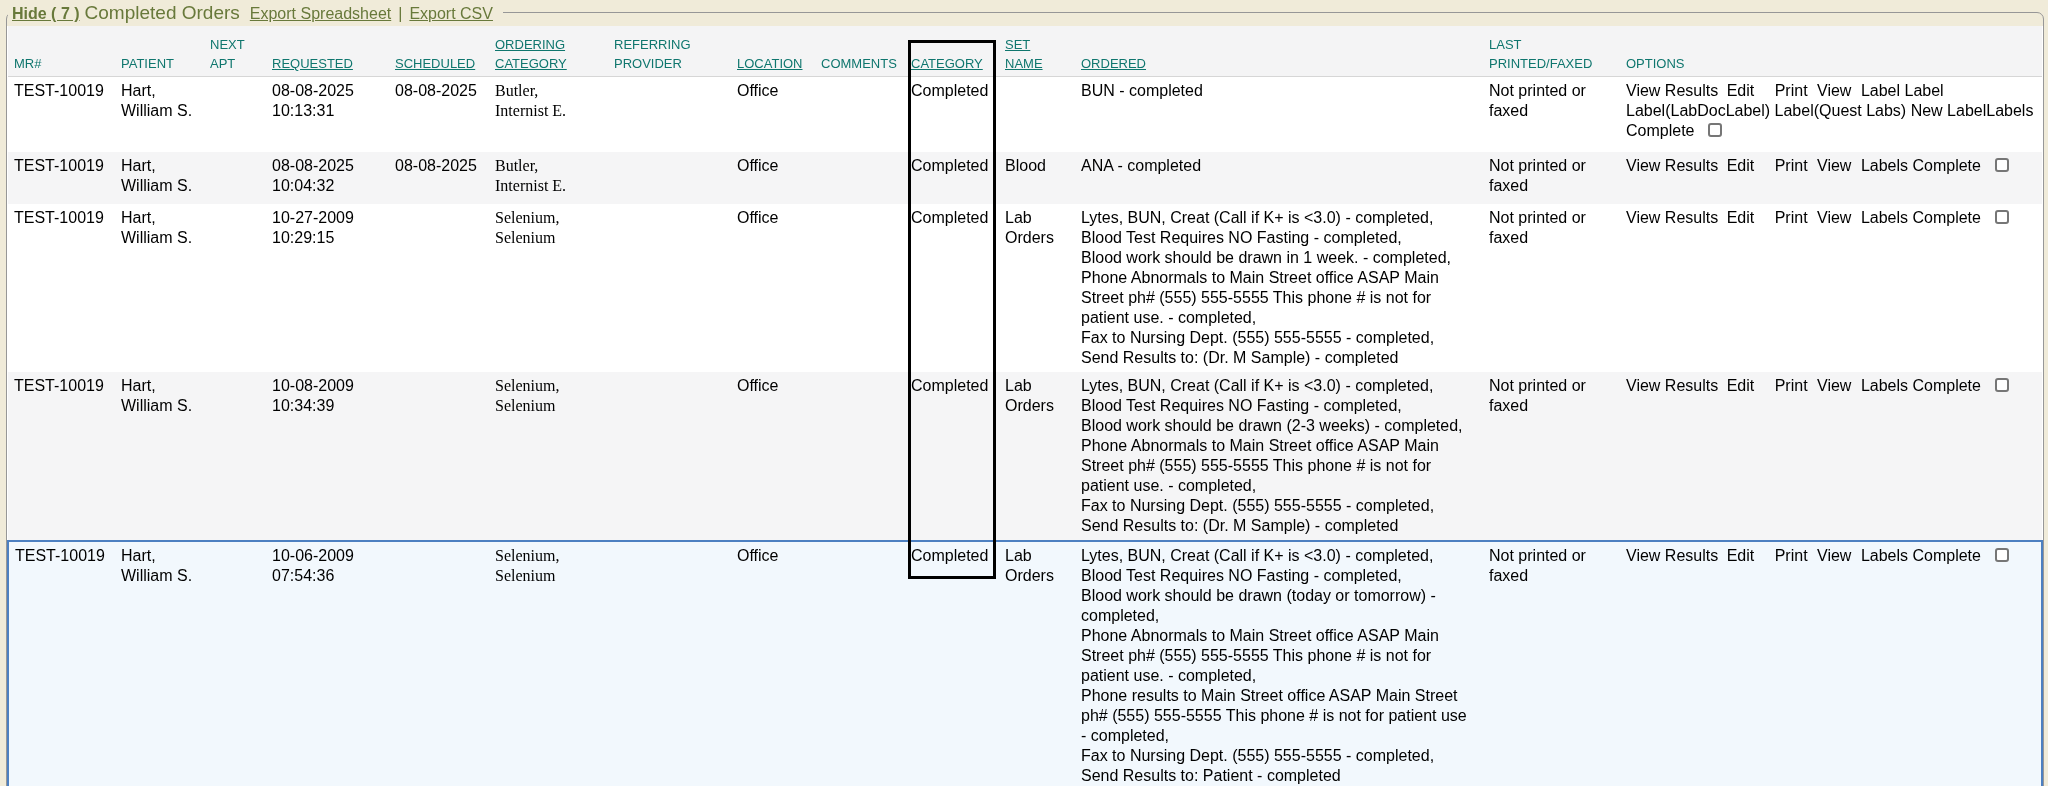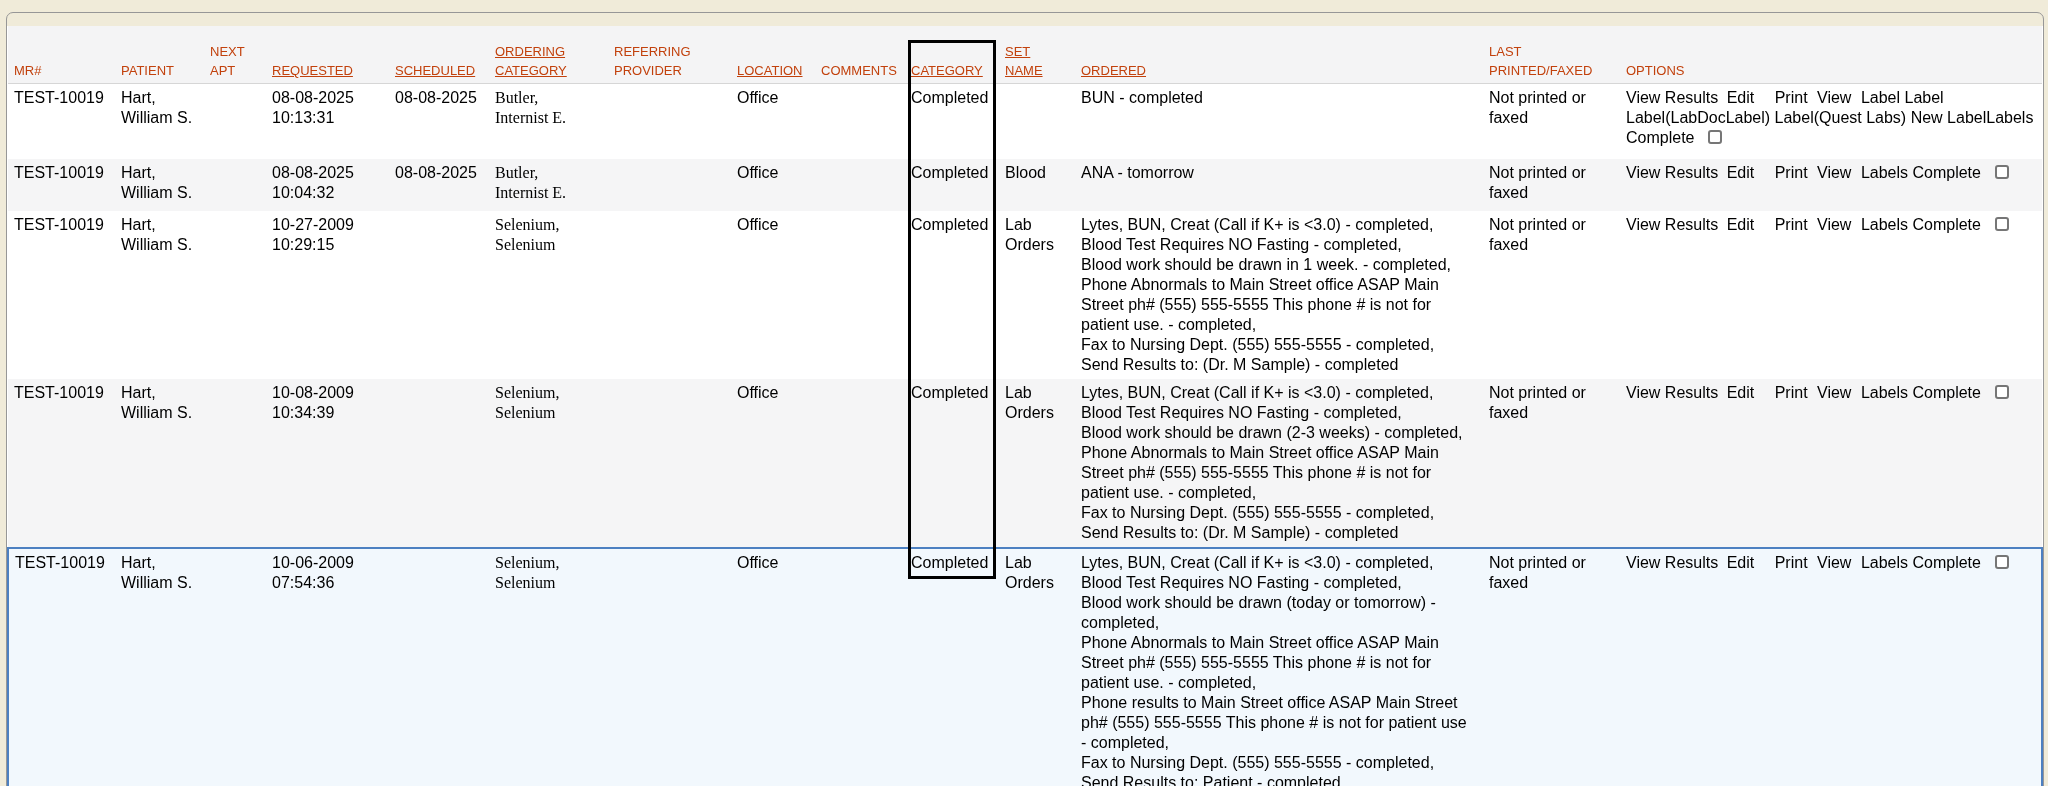--- a/index.html
+++ b/index.html
@@ -30,24 +30,24 @@
   .legend .hide-link { font-weight:bold; font-size:16px; margin-right:5px; }
   .legend .panel-title { color:#68793b; font-size:19px; margin-right:10px; text-decoration:none; }
   .legend .exp-link { font-size:16px; }
   .legend .sep { color:#68793b; font-size:16px; margin:0 7px; }
 
   table.orders {
     border-collapse:collapse; table-layout:fixed; width:2034px;
     background:#fff; font-size:16px; line-height:20px;
   }
   thead th {
-    background:#f4f4f5; color:#c2410c; font-weight:normal;
+    background:#f4f4f5; color:#0f766e; font-weight:normal;
     font-size:13px; line-height:19px;
     text-align:left; vertical-align:bottom;
-    padding:16px 6px 3px 6px;
+    padding:9px 6px 3px 6px;
     border-bottom:1.5px solid #d6d6d6;
   }
   thead th div { white-space:nowrap; }
   thead th div.sort { text-decoration:underline; cursor:pointer; }
   tbody td {
     vertical-align:top; text-align:left;
     padding:4px 6px;
     word-wrap:break-word;
   }
   tbody td.col-ordered { padding-right:12px; }
@@ -172,21 +172,21 @@
             <td class="col-next_apt"></td>
             <td class="col-requested">08-08-2025 10:04:32</td>
             <td class="col-scheduled">08-08-2025</td>
             <td class="col-ordering_physician">Butler, Internist E.</td>
             <td class="col-referring_provider"></td>
             <td class="col-location">Office</td>
             <td class="col-comments"></td>
             <td class="col-category">Completed</td>
             <td class="col-set_name">Blood</td>
             <td class="col-ordered">
-              <div>ANA - tomorrow</div>
+              <div>ANA - completed</div>
             </td>
             <td class="col-last_printed_faxed">Not printed or faxed</td>
             <td class="col-options"><a class="opt">View Results</a> <a class="opt" style="margin-left: 4px;">Edit</a> <a class="opt" style="margin-left: 16px;">Print</a> <a class="opt" style="margin-left: 5px;">View</a> <a class="opt" style="margin-left: 5px;">Labels</a> <a class="opt">Complete</a><span class="cb"></span></td>
           </tr>
           <tr class="r3">
             <td class="col-mr">TEST-10019</td>
             <td class="col-patient">Hart, William S.</td>
             <td class="col-next_apt"></td>
             <td class="col-requested">10-27-2009 10:29:15</td>
             <td class="col-scheduled"></td>
@@ -251,15 +251,18 @@
               <div>Fax to Nursing Dept. (555) 555-5555 - completed,</div>
               <div>Send Results to: Patient - completed</div>
             </td>
             <td class="col-last_printed_faxed">Not printed or faxed</td>
             <td class="col-options"><a class="opt">View Results</a> <a class="opt" style="margin-left: 4px;">Edit</a> <a class="opt" style="margin-left: 16px;">Print</a> <a class="opt" style="margin-left: 5px;">View</a> <a class="opt" style="margin-left: 5px;">Labels</a> <a class="opt">Complete</a><span class="cb"></span></td>
           </tr>
         </tbody>
     </table>
   </div>
 
+  <div class="legend">
+    <a class="hide-link">Hide ( 7 )</a><span class="panel-title">Completed Orders</span><a class="exp-link">Export Spreadsheet</a><span class="sep">|</span><a class="exp-link">Export CSV</a>
+  </div>
 
   <div class="cat-box"></div>
 </div>
 
 </body></html>

